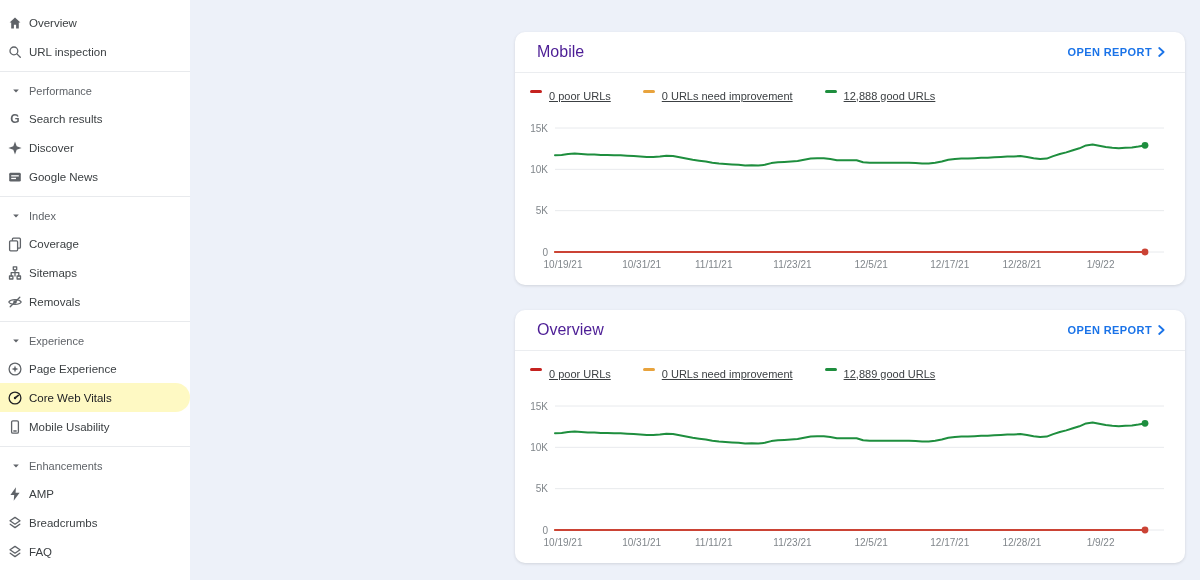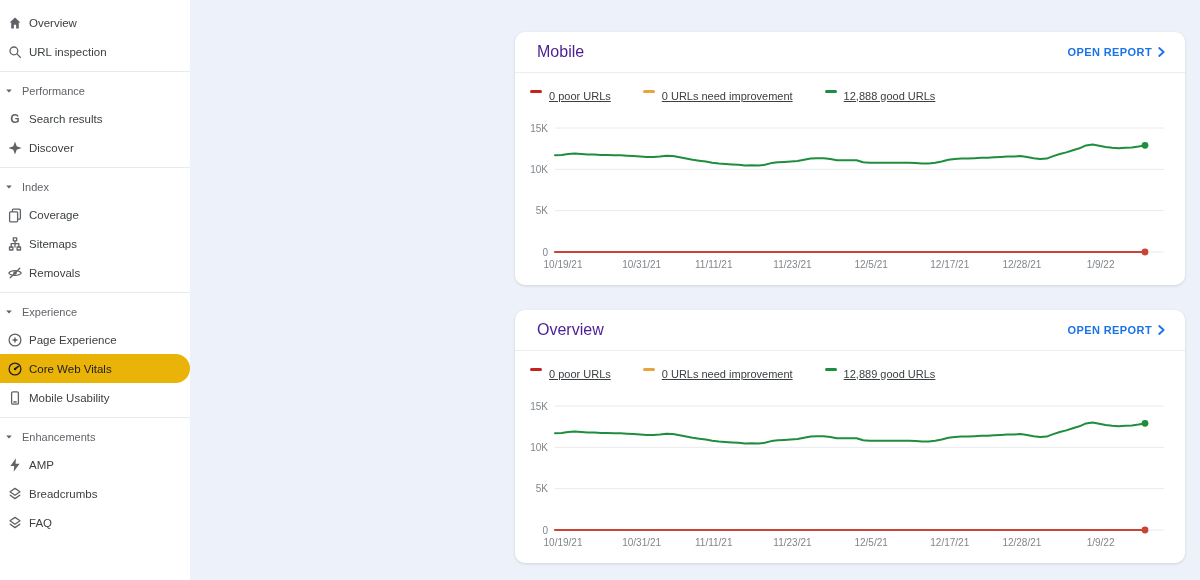--- a/index.html
+++ b/index.html
@@ -15,25 +15,25 @@
     position:absolute; left:0; top:0; width:190px; height:580px;
     background:#ffffff; padding-top:8px; z-index:2;
   }
   .nav-item {
     height:29px; display:flex; align-items:center; gap:6px;
     padding-left:7px; cursor:pointer; font-size:11.5px; font-weight:500;
     color:#3c4043; white-space:nowrap;
   }
   .nav-item .ic { width:16px; height:16px; flex:0 0 16px; display:flex; align-items:center; justify-content:center; }
   .nav-item.selected {
-    background:#eab308; border-radius:0 16px 16px 0; color:#202124;
+    background:#fef9c3; border-radius:0 16px 16px 0; color:#202124;
   }
   .nav-section {
     height:26px; display:flex; align-items:center; gap:8px;
-    padding-left:4px; cursor:pointer; font-size:11px; color:#5f6368; white-space:nowrap;
+    padding-left:11px; cursor:pointer; font-size:11px; color:#5f6368; white-space:nowrap;
   }
   .nav-divider { height:1px; background:#e8eaed; margin:5px 0 6px 0; }
   
   .card {
     position:absolute; left:515px; width:670px; height:253px;
     background:#ffffff; border-radius:10px;
     box-shadow:0 1px 3px rgba(60,64,67,.16);
   }
   .card.mobile { top:32px; }
   .card.desktop { top:310px; }
@@ -92,20 +92,30 @@
       </span>
       <span>Search results</span>
     </div>
     <div class="nav-item">
       <span class="ic">
         <svg viewBox="0 0 16 16" width="16" height="16" xmlns="http://www.w3.org/2000/svg">
           <path d="M8 1.4 L9.7 6.3 L14.6 8 L9.7 9.7 L8 14.6 L6.3 9.7 L1.4 8 L6.3 6.3 Z" fill="#5f6368"></path>
         </svg>
       </span>
       <span>Discover</span>
+    </div>
+    <div class="nav-item">
+      <span class="ic">
+        <svg viewBox="0 0 16 16" width="16" height="16" xmlns="http://www.w3.org/2000/svg">
+          <rect x="2.2" y="3.8" width="11.6" height="8.8" rx="1.4" fill="#5f6368"></rect>
+          <rect x="4.2" y="6.2" width="7.6" height="1.3" fill="#fff"></rect>
+          <rect x="4.2" y="8.8" width="4.8" height="1.3" fill="#fff"></rect>
+        </svg>
+      </span>
+      <span>Google News</span>
     </div>
     <div class="nav-divider"></div>
     <div class="nav-section">
       <span class="ic" style="width:10px;height:10px;display:inline-flex">
         <svg viewBox="0 0 16 16" width="10" height="10">
           <path d="M3.5 5.5 L8 10.5 L12.5 5.5 Z" fill="#5f6368"></path>
         </svg>
       </span>
       <span>Index</span>
     </div>

